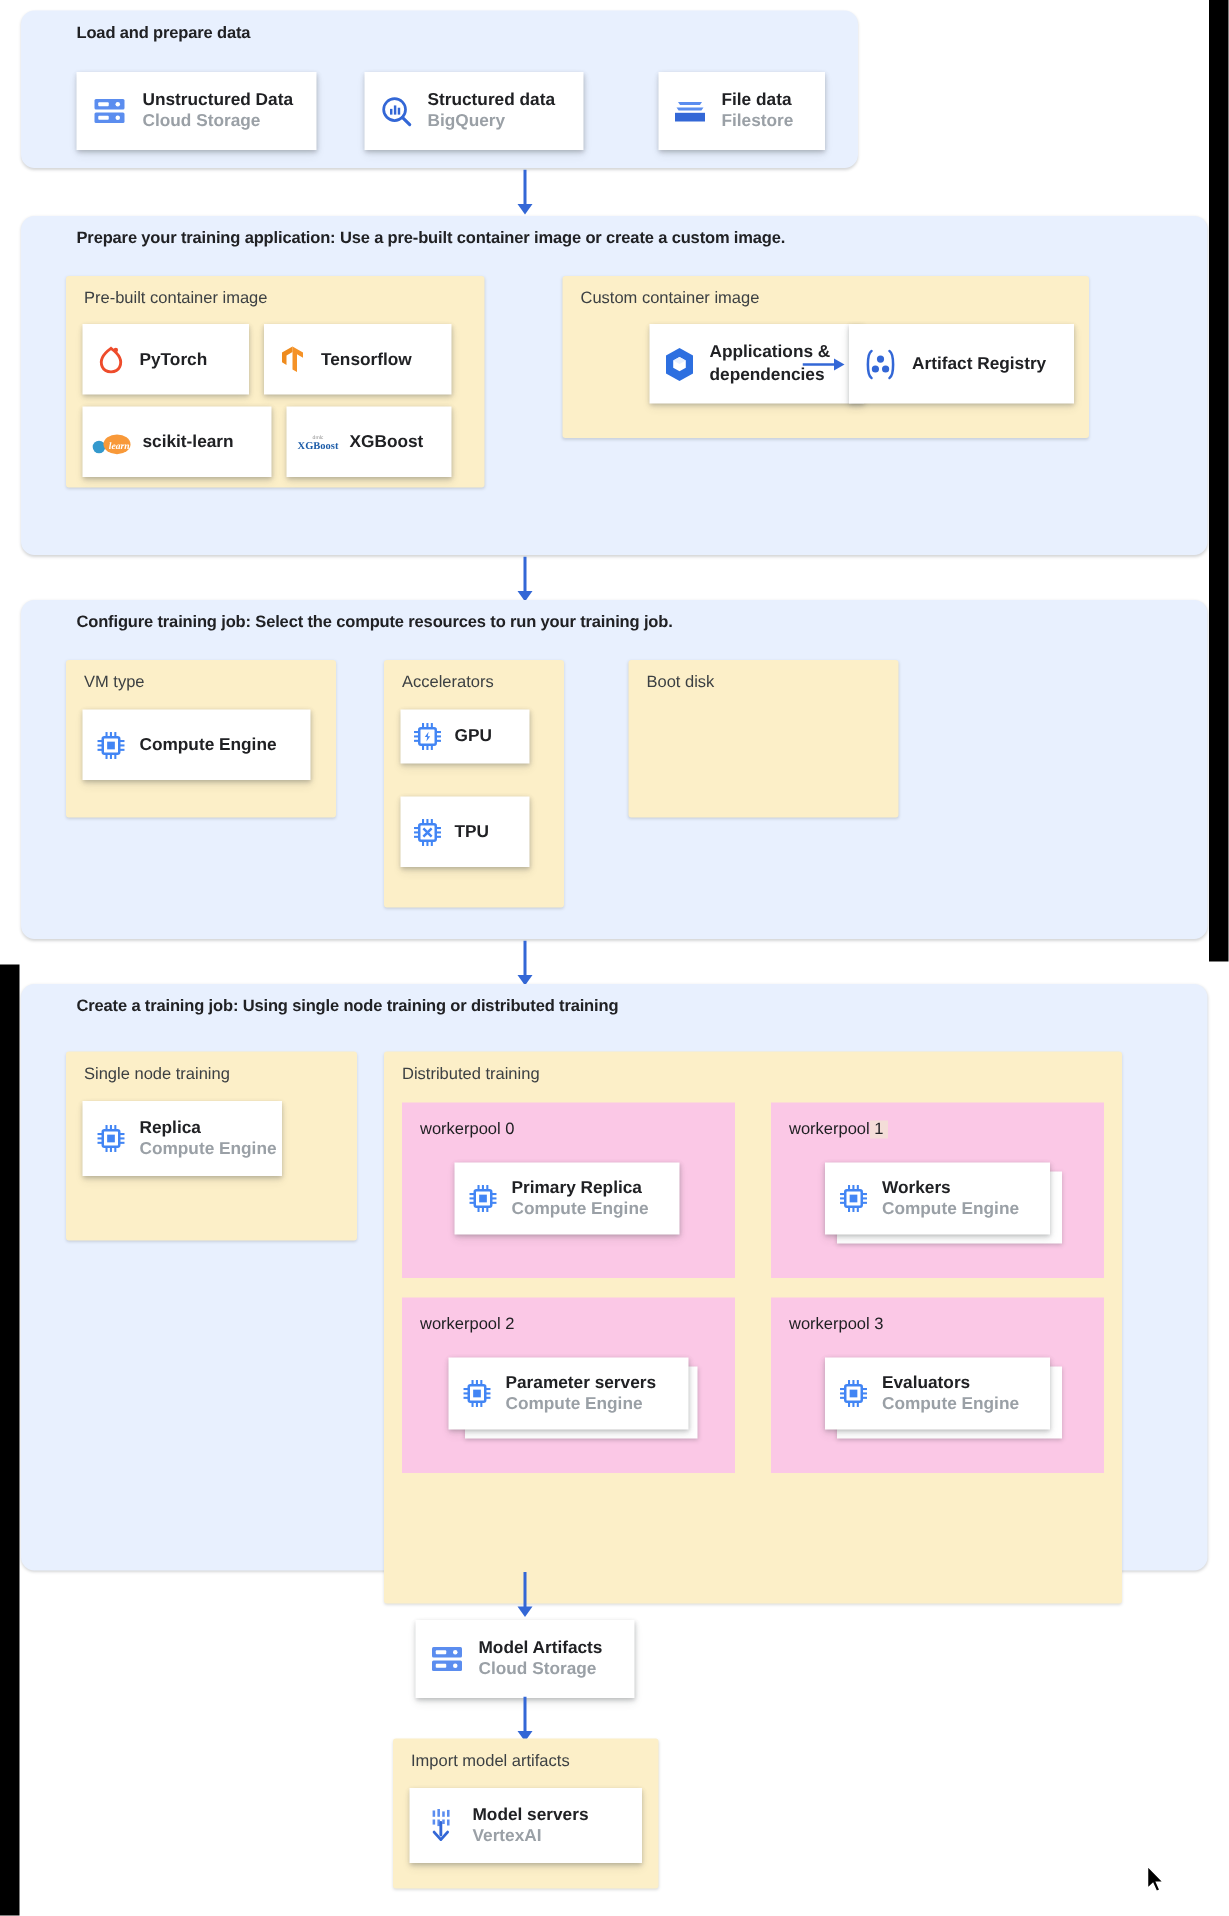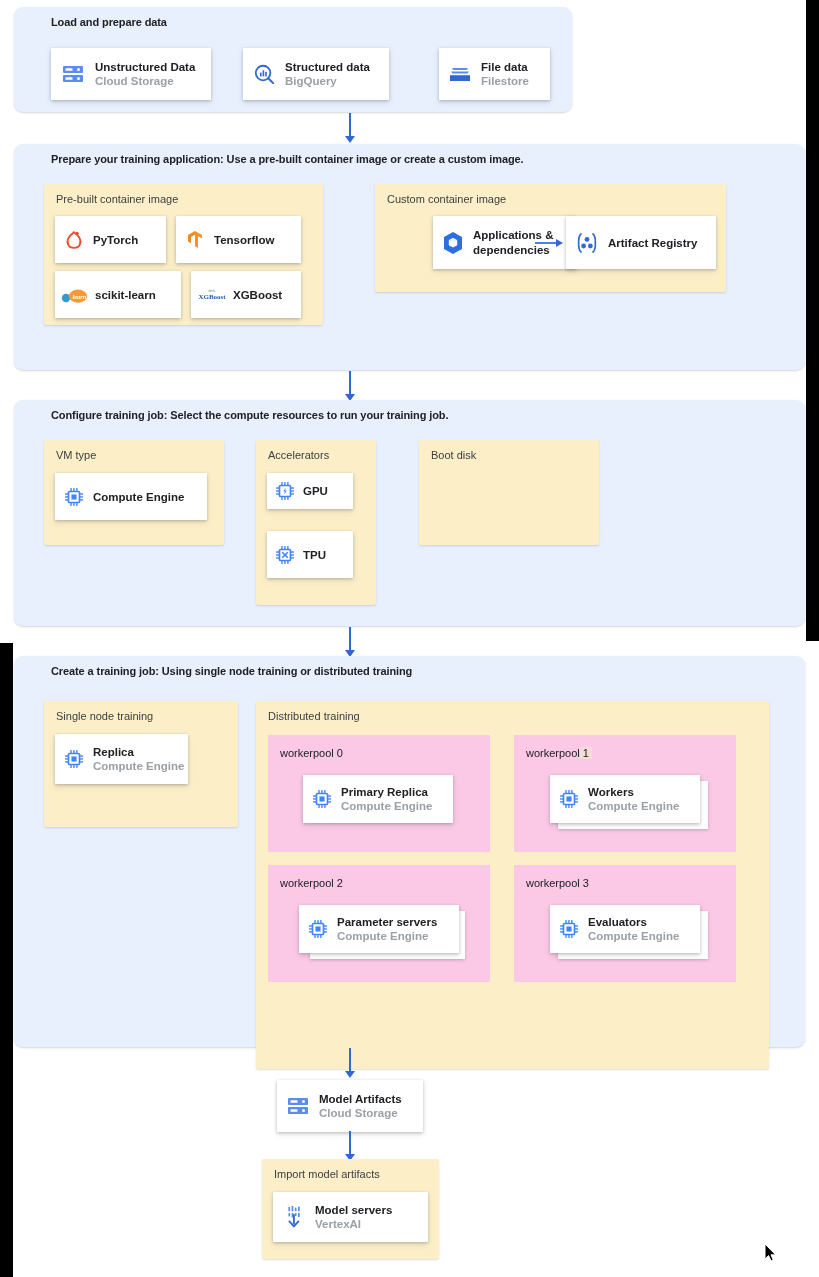--- a/index.html
+++ b/index.html
@@ -365,21 +365,21 @@
           </g>
         </svg>
       </span>
       <span class="txt">
         <span class="t1">Replica</span>
         <span class="t2">Compute Engine</span>
       </span>
     </div>
   </div>
 
-  <div class="group" style="left:242px;top:45px;width:492px;height:368px;padding-left:21px;">
+  <div class="group" style="left:242px;top:45px;width:492px;height:368px;">
     <div class="group-title">Distributed training</div>
 
     <div class="pool" style="left:12px;top:34px;width:222px;height:117px;">
       <div class="pool-title">
         <span>workerpool 0</span>
       </div>
       <div class="card" style="left:35px;top:40px;width:150px;height:48px;">
         <span class="ico" style="width:38px;">
           <svg width="22" height="22" viewBox="0 0 24 24">
             <rect x="6" y="6" width="12" height="12" rx="1.2" fill="none" stroke="#4285f4" stroke-width="1.8"></rect>

